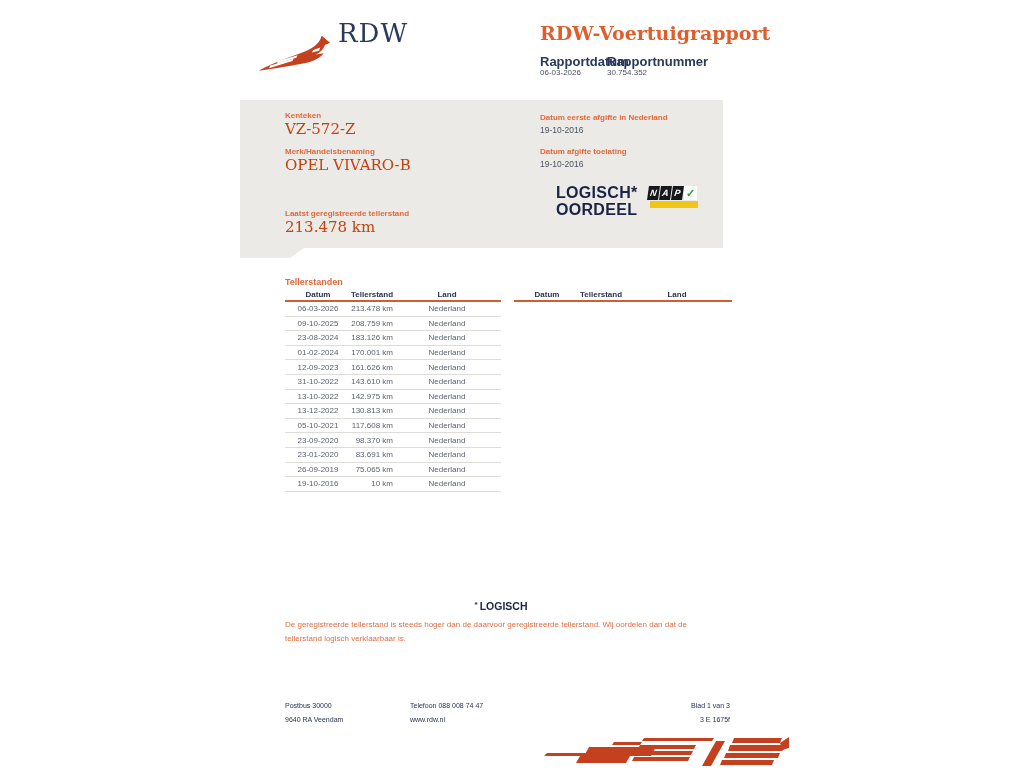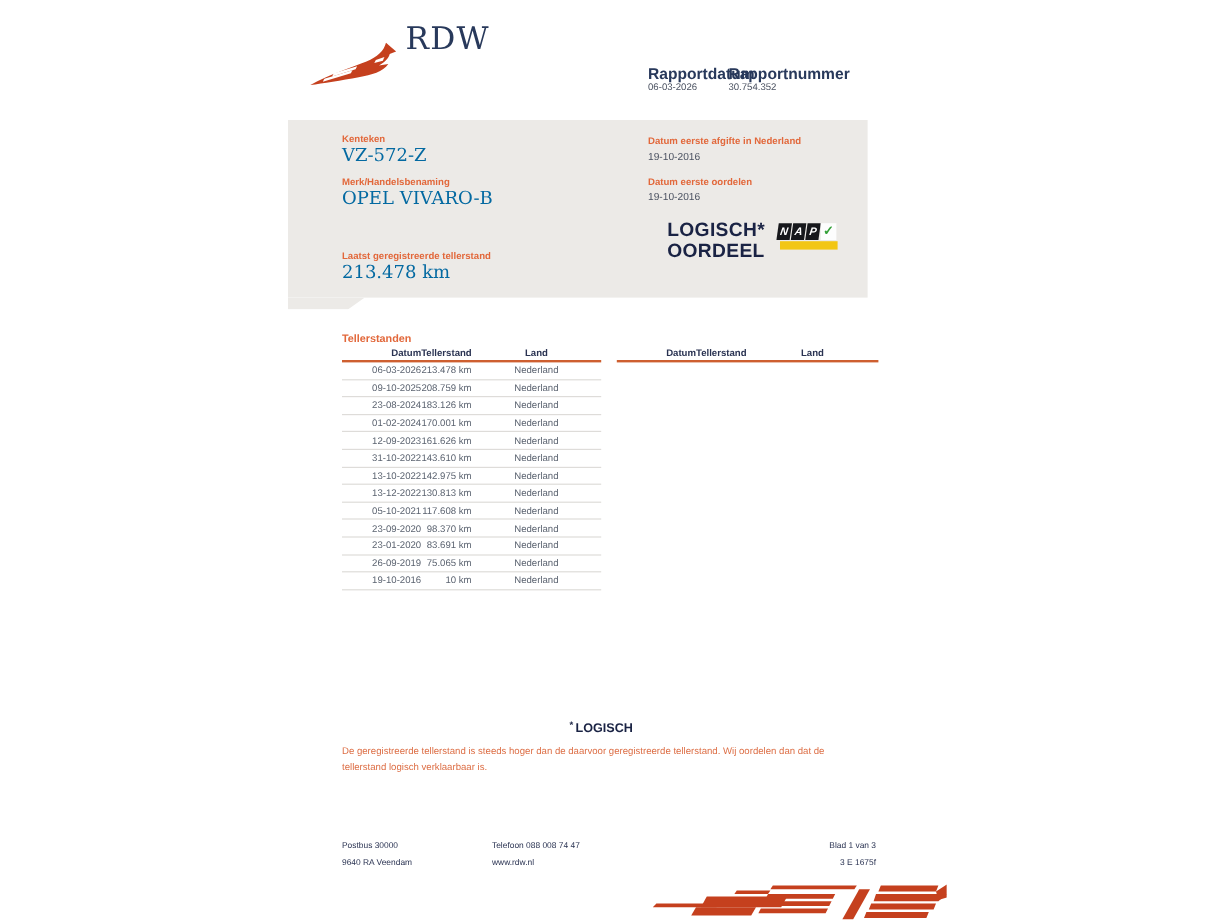--- a/index.html
+++ b/index.html
@@ -23,21 +23,21 @@
   .report-meta .col:first-child { width:53px; }
   .meta-label { font-size:13px; font-weight:bold; color:#28395b; line-height:11px; }
   .meta-value { font-size:8px; color:#4a5160; line-height:12px; }
   
   .graybox { position:absolute; left:240px; top:100px; width:483px; height:148px; background:#eceae7; }
   .graybox-tab {
     position:absolute; left:0; top:148px; width:64px; height:10px; background:#eceae7;
     clip-path:polygon(0 0, 100% 0, 78% 100%, 0 100%);
   }
   .fld-label { position:absolute; font-size:8px; font-weight:bold; color:#e2683b; line-height:10px; }
-  .fld-serif { position:absolute; font-family:"DejaVu Serif", serif; font-size:15px; color:#0369a1; line-height:20px; }
+  .fld-serif { position:absolute; font-family:"DejaVu Serif", serif; font-size:15px; color:#c2410c; line-height:20px; }
   .fld-sans  { position:absolute; font-size:8.5px; color:#4a5160; line-height:12px; }
   .oordeel {
     position:absolute; left:316px; top:84px;
     font-size:16px; font-weight:bold; color:#1a2344; line-height:17px; letter-spacing:.3px;
   }
   
   .nap { position:absolute; left:408px; top:85px; width:50px; height:23px; }
   .nap-yellow { position:absolute; left:2px; right:0; bottom:0; height:7px; background:#f2c614; }
   .nap-tile {
     position:absolute; top:1px; width:11px; height:14px; background:#17181c;
@@ -50,21 +50,21 @@
   }
   
   .section-title { position:absolute; left:285px; top:277px; font-size:9px; font-weight:bold; color:#e2683b; }
   .tables { position:absolute; left:285px; top:290px; width:447px; display:flex; }
   .odo-table { width:216px; }
   .odo-table.right { width:218px; margin-left:13px; }
   .thead { display:flex; height:12px; border-bottom:2px solid #ce5f30; }
   .thead span { font-size:8px; font-weight:bold; color:#2a3352; }
   .trow { display:flex; height:14.6px; align-items:center; border-bottom:1px solid #dedcd9; }
   .trow span { font-size:8px; color:#5b6370; }
-  .c-date { width:66px; text-align:right; }
+  .c-date { width:66px; text-align:center; }
   .c-km   { width:42px; text-align:right; white-space:nowrap; }
   .thead .c-km { text-align:center; }
   .c-land { flex:1; text-align:center; }
   
   .footnote { position:absolute; left:285px; top:600px; width:432px; }
   .footnote-title { font-size:10.5px; font-weight:bold; color:#1a2344;text-align:center; }
   .footnote-title .ast { font-size:8px; vertical-align:3px; margin-right:2px; }
   .footnote-text { margin-top:6px; font-size:8px; color:#dd6e45; line-height:14px; }
   
   .footer { position:absolute; left:285px; top:699px; width:447px; font-size:7px; color:#2a3352; }
@@ -86,20 +86,21 @@
       <path d="M101 18 L114 29 L104 33 Z"></path>
     </g>
     <g fill="#ffffff">
       <path d="M22 64 L58 53 L56 57 L20 68 Z"></path>
       <path d="M34 57 L64 48 L62 52 L32 61 Z"></path>
       <path d="M88 40 L99 36 L97 41 L86 44 Z"></path>
     </g>
   </svg>
   <div class="logo-text">RDW</div>
 
+  <h1 class="doc-title">RDW-Voertuigrapport</h1>
 
   <div class="report-meta">
     <div class="col">
       <div class="meta-label">Rapportdatum</div>
       <div class="meta-value">06-03-2026</div>
     </div>
     <div class="col">
       <div class="meta-label">Rapportnummer</div>
       <div class="meta-value">30.754.352</div>
     </div>
@@ -113,21 +114,21 @@
 
     <div class="fld-label" style="left:45px; top:47px;">Merk/Handelsbenaming</div>
     <div class="fld-serif" style="left:45px; top:55px;">OPEL VIVARO-B</div>
 
     <div class="fld-label" style="left:45px; top:109px;">Laatst geregistreerde tellerstand</div>
     <div class="fld-serif" style="left:45px; top:117px;">213.478 km</div>
 
     <div class="fld-label" style="left:300px; top:13px;">Datum eerste afgifte in Nederland</div>
     <div class="fld-sans" style="left:300px; top:24px;">19-10-2016</div>
 
-    <div class="fld-label" style="left:300px; top:47px;">Datum eerste oordelen</div>
+    <div class="fld-label" style="left:300px; top:47px;">Datum afgifte toelating</div>
     <div class="fld-sans" style="left:300px; top:58px;">19-10-2016</div>
 
     <div class="oordeel">
       <div>LOGISCH*</div>
       <div>OORDEEL</div>
     </div>
 
     <div class="nap">
       <div class="nap-yellow"></div>
       <div class="nap-tile" style="left:0;">N</div>

